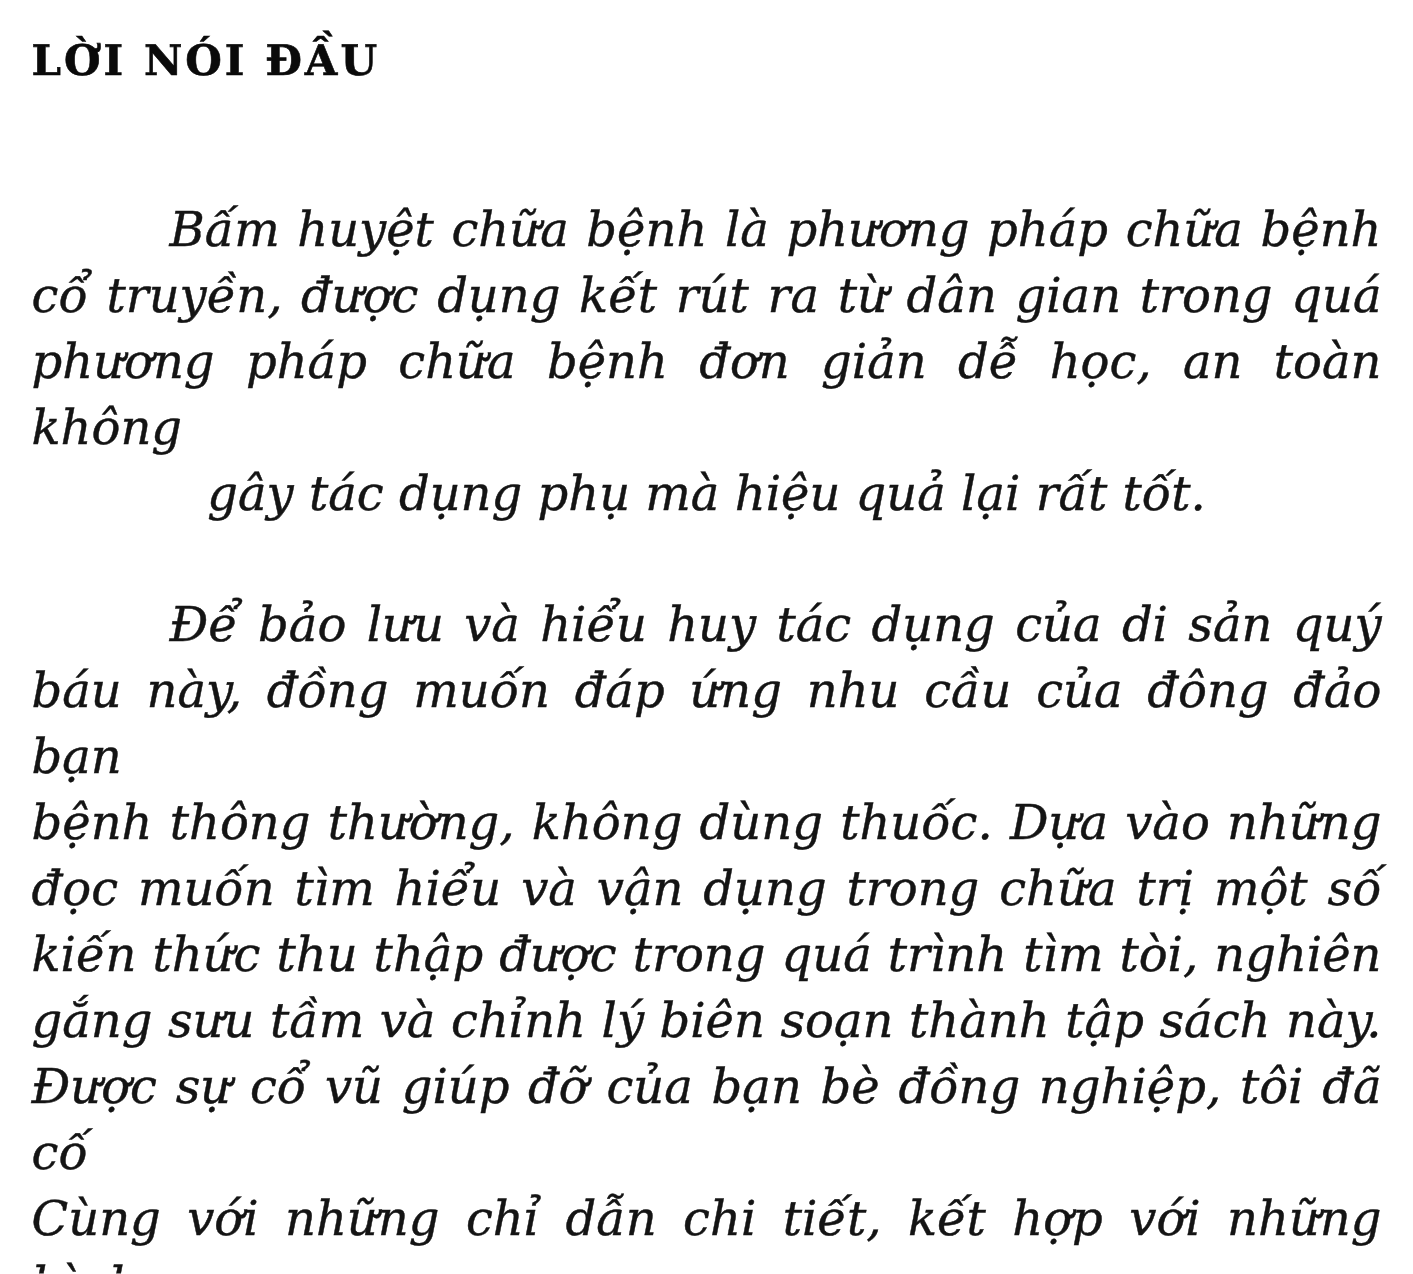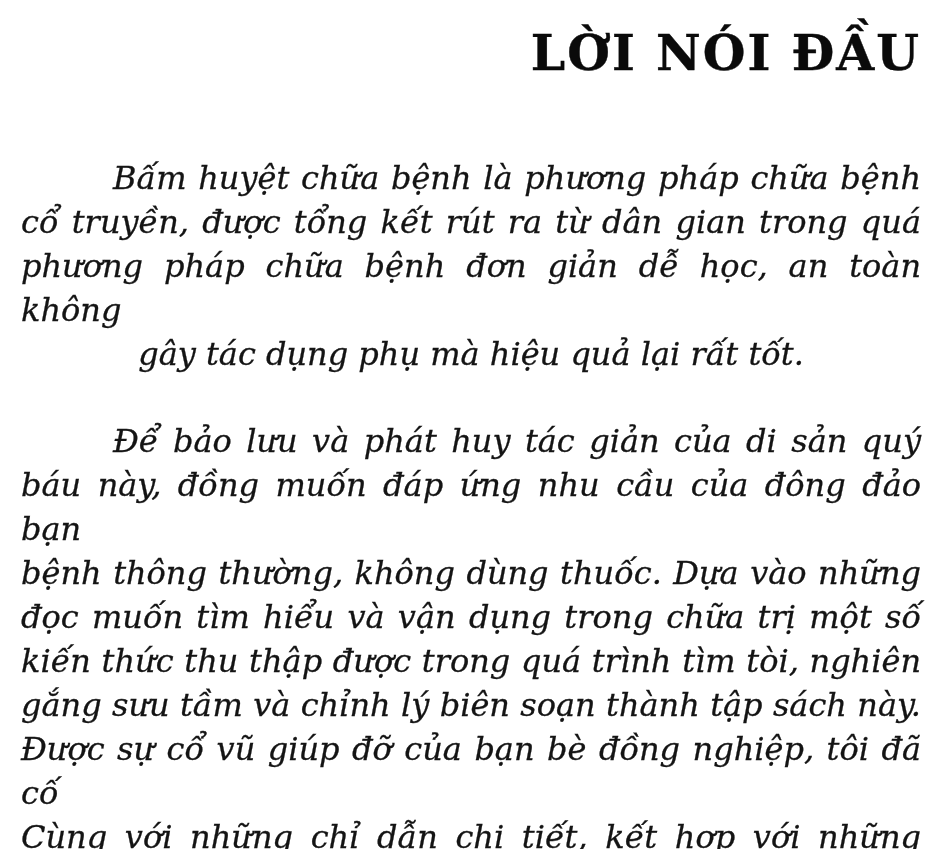--- a/index.html
+++ b/index.html
@@ -16,22 +16,22 @@
   }
   .page {
     box-sizing: border-box;
     width: 942px;
     height: 849px;
     padding: 0 21px 0 21px;
     background: #ffffff;
   }
   .title {
     margin: 24px 0 0 0;
-    text-align: right;
-    font-size: 49px;
+    text-align: left;
+    font-size: 28px;
     font-weight: bold;
     font-style: normal;
     letter-spacing: 2px;
     color: #0a0a0a;
     -webkit-text-stroke: 0.4px #0a0a0a;
   }
   .body-text {
     margin-top: 74px;
   }
   .para {
@@ -62,27 +62,27 @@
 </style>
 </head>
 <body>
 
 <div class="page">
   <h1 class="title">LỜI NÓI ĐẦU</h1>
 
   <div class="body-text">
     <p class="para">
       <span class="line first justify">Bấm huyệt chữa bệnh là phương pháp chữa bệnh</span>
-      <span class="line justify">cổ truyền, được tổng kết rút ra từ dân gian trong quá</span>
+      <span class="line justify">cổ truyền, được dụng kết rút ra từ dân gian trong quá</span>
       <span class="line justify">phương pháp chữa bệnh đơn giản dễ học, an toàn không</span>
       <span class="line">gây tác dụng phụ mà hiệu quả lại rất tốt.</span>
     </p>
 
     <p class="para">
-      <span class="line first justify">Để bảo lưu và phát huy tác giản của di sản quý</span>
+      <span class="line first justify">Để bảo lưu và hiểu huy tác dụng của di sản quý</span>
       <span class="line justify">báu này, đồng muốn đáp ứng nhu cầu của đông đảo bạn</span>
       <span class="line justify">bệnh thông thường, không dùng thuốc. Dựa vào những</span>
       <span class="line justify">đọc muốn tìm hiểu và vận dụng trong chữa trị một số</span>
       <span class="line justify">kiến thức thu thập được trong quá trình tìm tòi, nghiên</span>
       <span class="line justify">gắng sưu tầm và chỉnh lý biên soạn thành tập sách này.</span>
       <span class="line justify">Được sự cổ vũ giúp đỡ của bạn bè đồng nghiệp, tôi đã cố</span>
       <span class="line justify">Cùng với những chỉ dẫn chi tiết, kết hợp với những hình</span>
 
     </p>
   </div>

